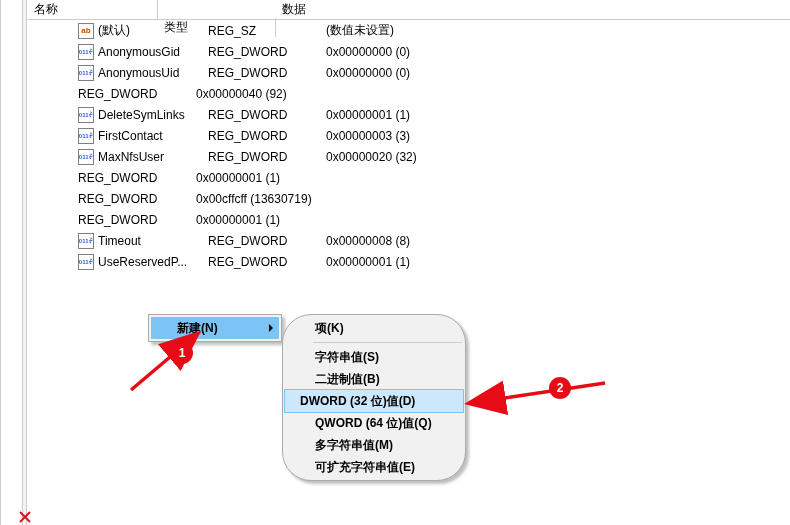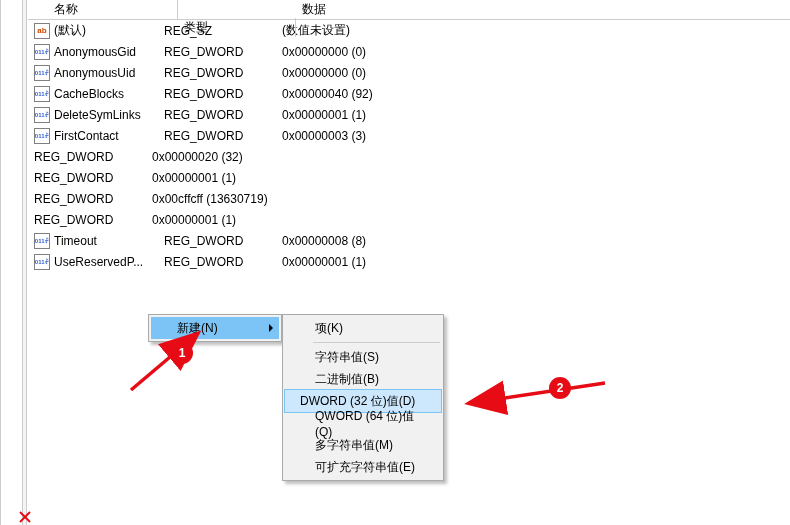--- a/index.html
+++ b/index.html
@@ -39,21 +39,20 @@
     background:#fff;
   }
   
   .cols-header {
     position:relative;
     height:20px;
     border-bottom:1px solid var(--border);
     display:flex;
     align-items:center;
     user-select:none;
-    padding-left:20px;
   }
   .col-h {
     border-right:1px solid var(--border);
     height:100%;
     display:flex;
     align-items:center;
     padding:0 6px 0 6px;
     color:#000;
     overflow:hidden; white-space:nowrap;
   }
@@ -61,20 +60,21 @@
   .col-h.type  { width:118px;margin-top:36px; }
   .col-h.data  { flex:1; border-right:0; }
   
   .rows {}
   .row {
     height: var(--row-h);
     display:flex;
     align-items:center;
     padding-left:6px;
     white-space:nowrap;
+    margin-left:44px;
   }
   .cell.name  { width:130px; display:flex; align-items:center; gap:4px; overflow:hidden;}
   .cell.type  { width:118px; }
   .cell.data  { flex:1; }
   .cell { overflow:hidden; }
   
   .reg-icon {
     width:16px; height:16px; flex:0 0 16px;
     background:#fff;
     border:1px solid #808080;
@@ -94,33 +94,34 @@
     padding:2px;
     min-width:134px;
   }
   .ctx-menu.l1 { left:147px; top:314px; width:134px; }
   .ctx-menu .item {
     height:22px;
     display:flex; align-items:center;
     padding:0 20px 0 26px;
     position:relative;
     user-select:none;
+    font-weight:bold;
   }
   .ctx-menu .item.hover {
     background: var(--hl);
   }
   .ctx-menu .item .arrow {
     position:absolute; right:6px; top:50%; transform:translateY(-50%);
     border-left:4px solid #000;
     border-top:4px solid transparent;
     border-bottom:4px solid transparent;
     width:0; height:0;
   }
   
-  .ctx-menu.l2 { left:281px; top:314px; width:162px; }
+  .ctx-menu.l2 { left:281px; top:314px; width:184px;border-radius:29px; }
   .ctx-menu.l2 .item { padding:0 14px 0 30px; }
   .ctx-menu .sep {
     height:1px;
     background: var(--border);
     margin:3px 1px 3px 28px;
   }
   .ctx-menu.l2 .item.hover {
     background: var(--hl-soft);
     outline:1px solid var(--hl);
     padding-left:15px;
@@ -172,44 +173,44 @@
         </div>
         <div class="row">
           <div class="cell name">
             <span class="reg-icon binary"></span>
             <span>AnonymousUid</span>
           </div>
           <div class="cell type">REG_DWORD</div>
           <div class="cell data">0x00000000 (0)</div>
         </div>
         <div class="row">
-          <div class="cell name">
-            <span class="reg-icon binary"></span>
-            <span>CacheBlocks</span>
-          </div>
           <div class="cell type">REG_DWORD</div>
           <div class="cell data">0x00000040 (92)</div>
         </div>
         <div class="row">
           <div class="cell name">
             <span class="reg-icon binary"></span>
             <span>DeleteSymLinks</span>
           </div>
           <div class="cell type">REG_DWORD</div>
           <div class="cell data">0x00000001 (1)</div>
         </div>
         <div class="row">
           <div class="cell name">
             <span class="reg-icon binary"></span>
             <span>FirstContact</span>
           </div>
           <div class="cell type">REG_DWORD</div>
           <div class="cell data">0x00000003 (3)</div>
         </div>
         <div class="row">
+          <div class="cell name">
+            <span class="reg-icon binary"></span>
+            <span>MaxNfsUser</span>
+          </div>
           <div class="cell type">REG_DWORD</div>
           <div class="cell data">0x00000020 (32)</div>
         </div>
         <div class="row">
           <div class="cell type">REG_DWORD</div>
           <div class="cell data">0x00000001 (1)</div>
         </div>
         <div class="row">
           <div class="cell type">REG_DWORD</div>
           <div class="cell data">0x00cffcff (13630719)</div>

